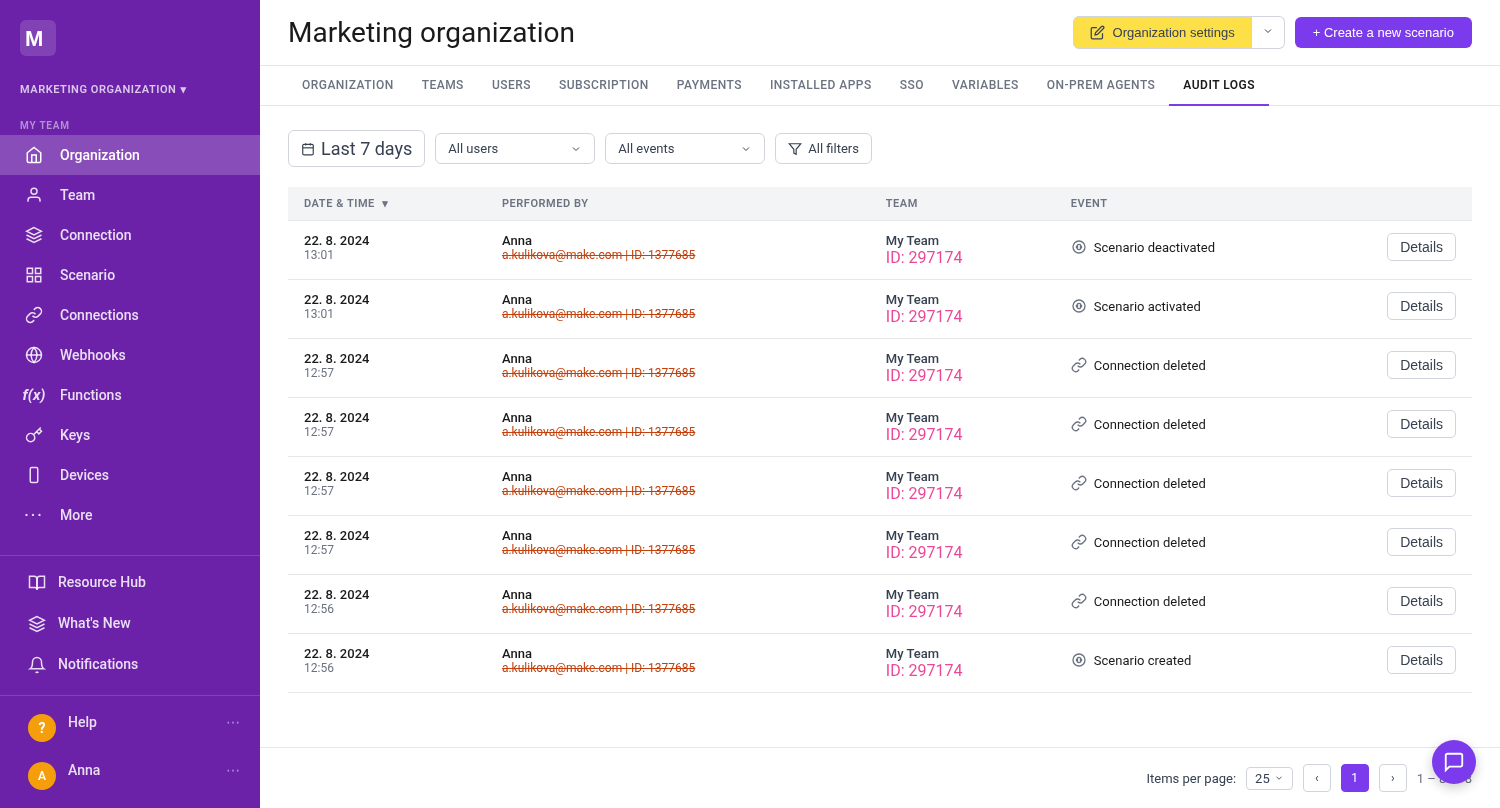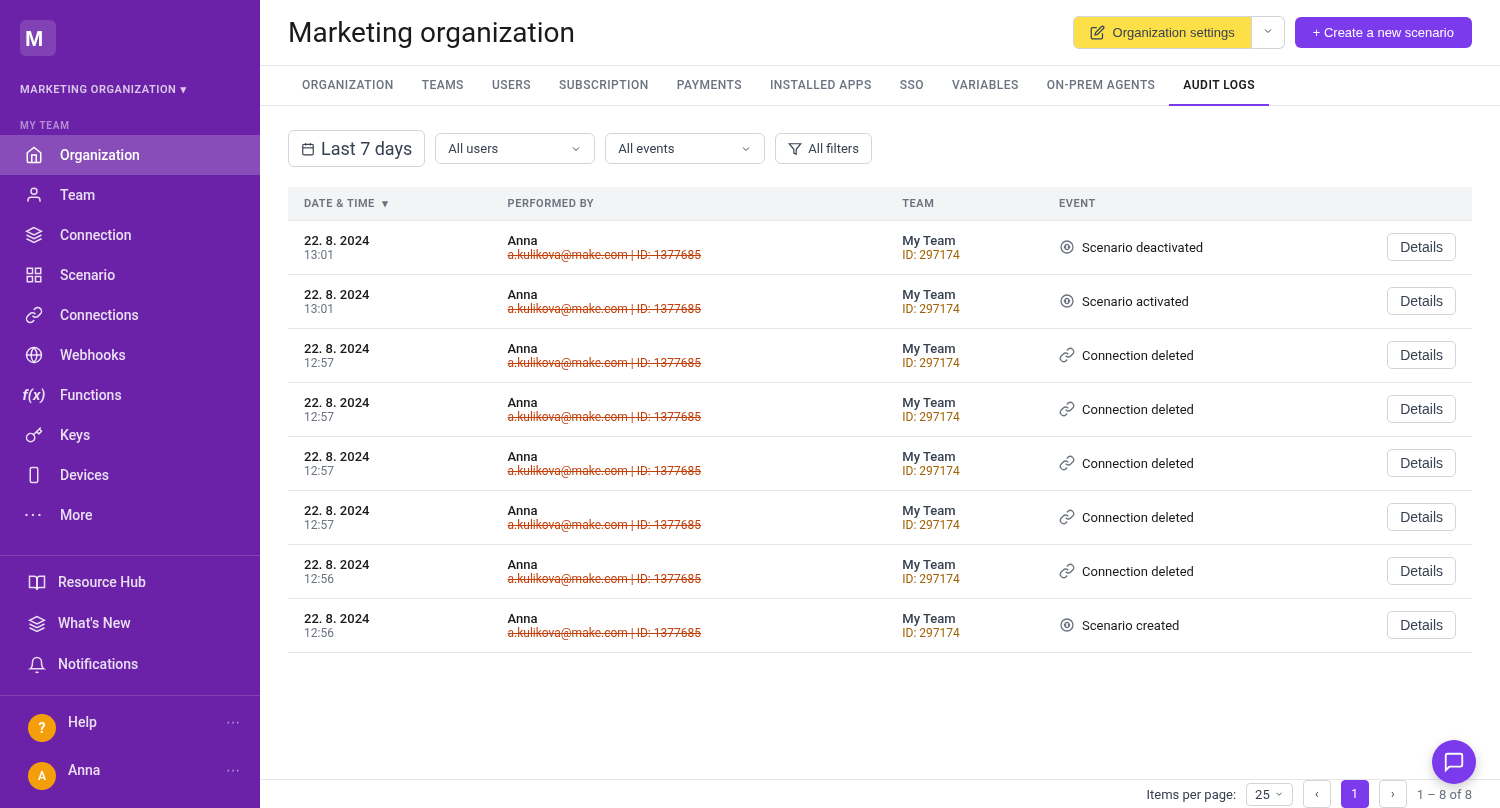--- a/index.html
+++ b/index.html
@@ -254,21 +254,21 @@
       border-bottom: 1px solid #e5e7eb;
       color: #374151;
       vertical-align: top;
     }
 
     .cell-date { font-weight: 500; color: #1a1a1a; font-size: 13px; }
     .cell-time { color: #6b7280; font-size: 12px; }
     .cell-user { font-weight: 500; color: #1a1a1a; }
     .cell-email { color: #c2410c; font-size: 12px; text-decoration: line-through; }
     .cell-team { font-weight: 500; }
-    .cell-team-id { color: #a16207; font-size: 12px; }
+    .cell-team-id { color: #ec4899; font-size: 16px; }
 
     .event-cell {
       display: flex;
       align-items: center;
       justify-content: space-between;
     }
     .event-inner {
       display: flex;
       align-items: center;
       gap: 7px;
@@ -286,21 +286,21 @@
       cursor: pointer;
       white-space: nowrap;
     }
 
     
     #pagination {
       display: flex;
       align-items: center;
       justify-content: flex-end;
       gap: 10px;
-      padding: 0 28px;
+      padding: 16px 28px;
       border-top: 1px solid #e5e7eb;
       font-size: 13px;
       color: #374151;
     }
     .page-size-select {
       display: flex;
       align-items: center;
       gap: 4px;
       border: 1px solid #d1d5db;
       border-radius: 4px;

